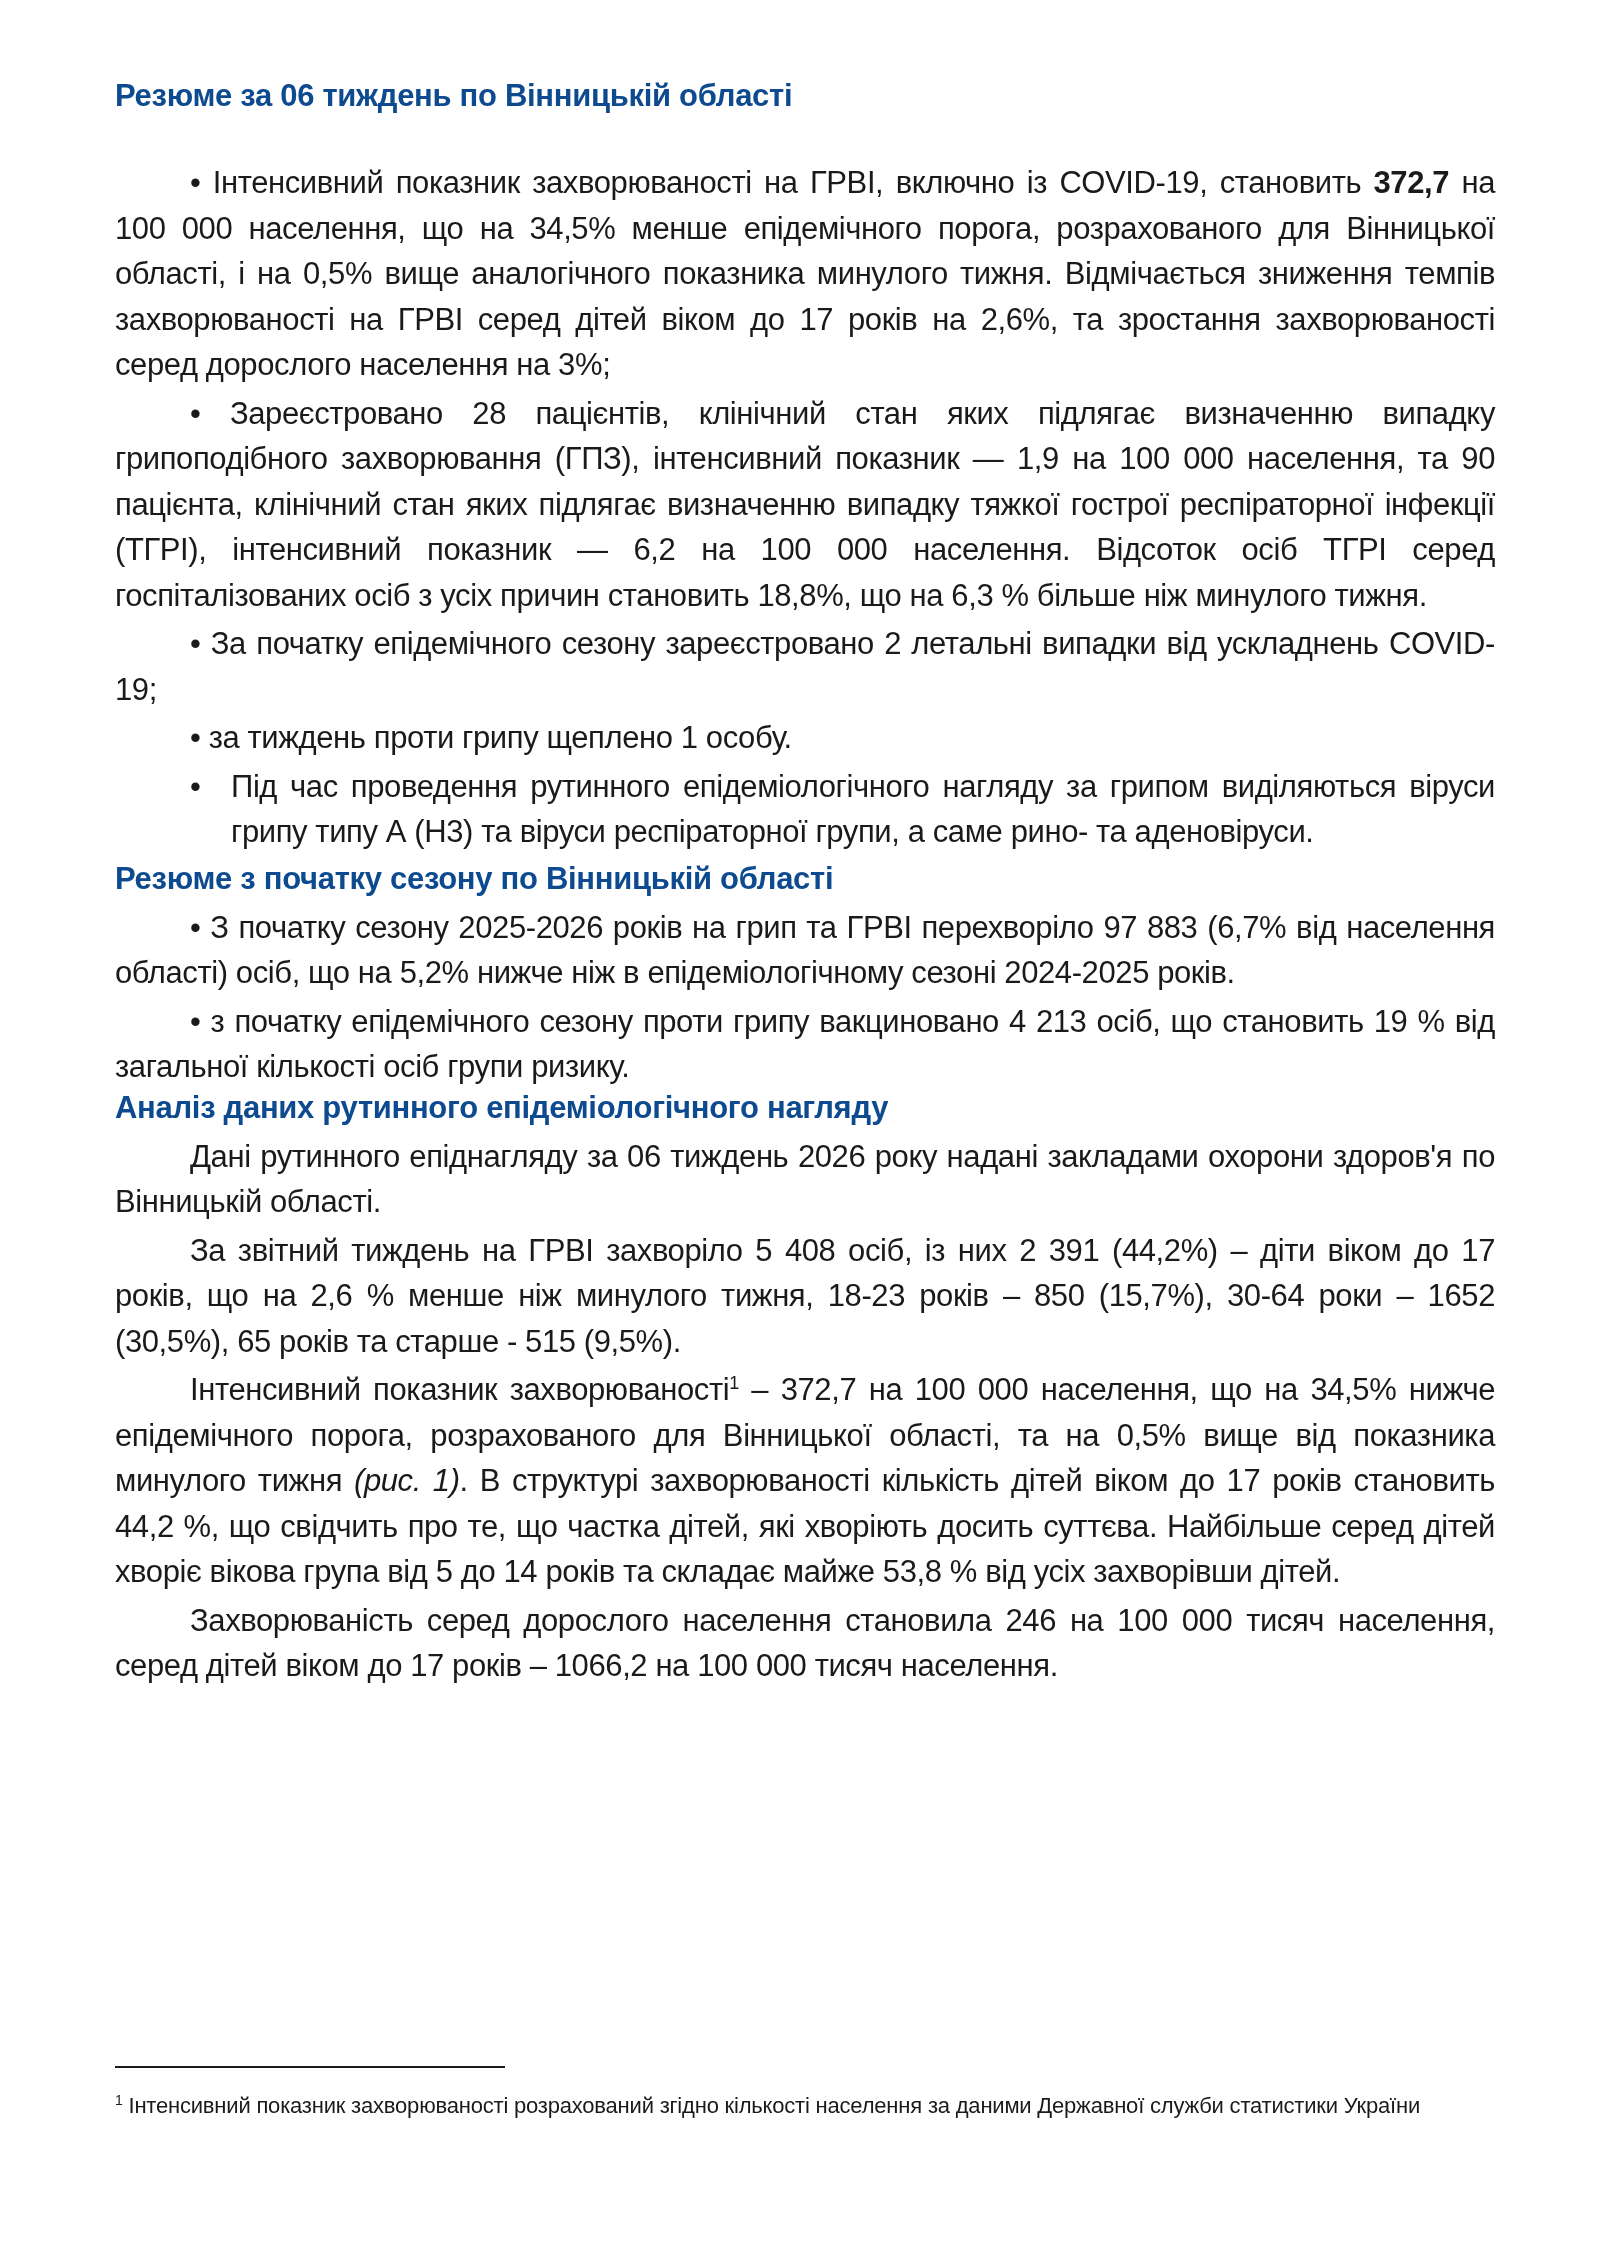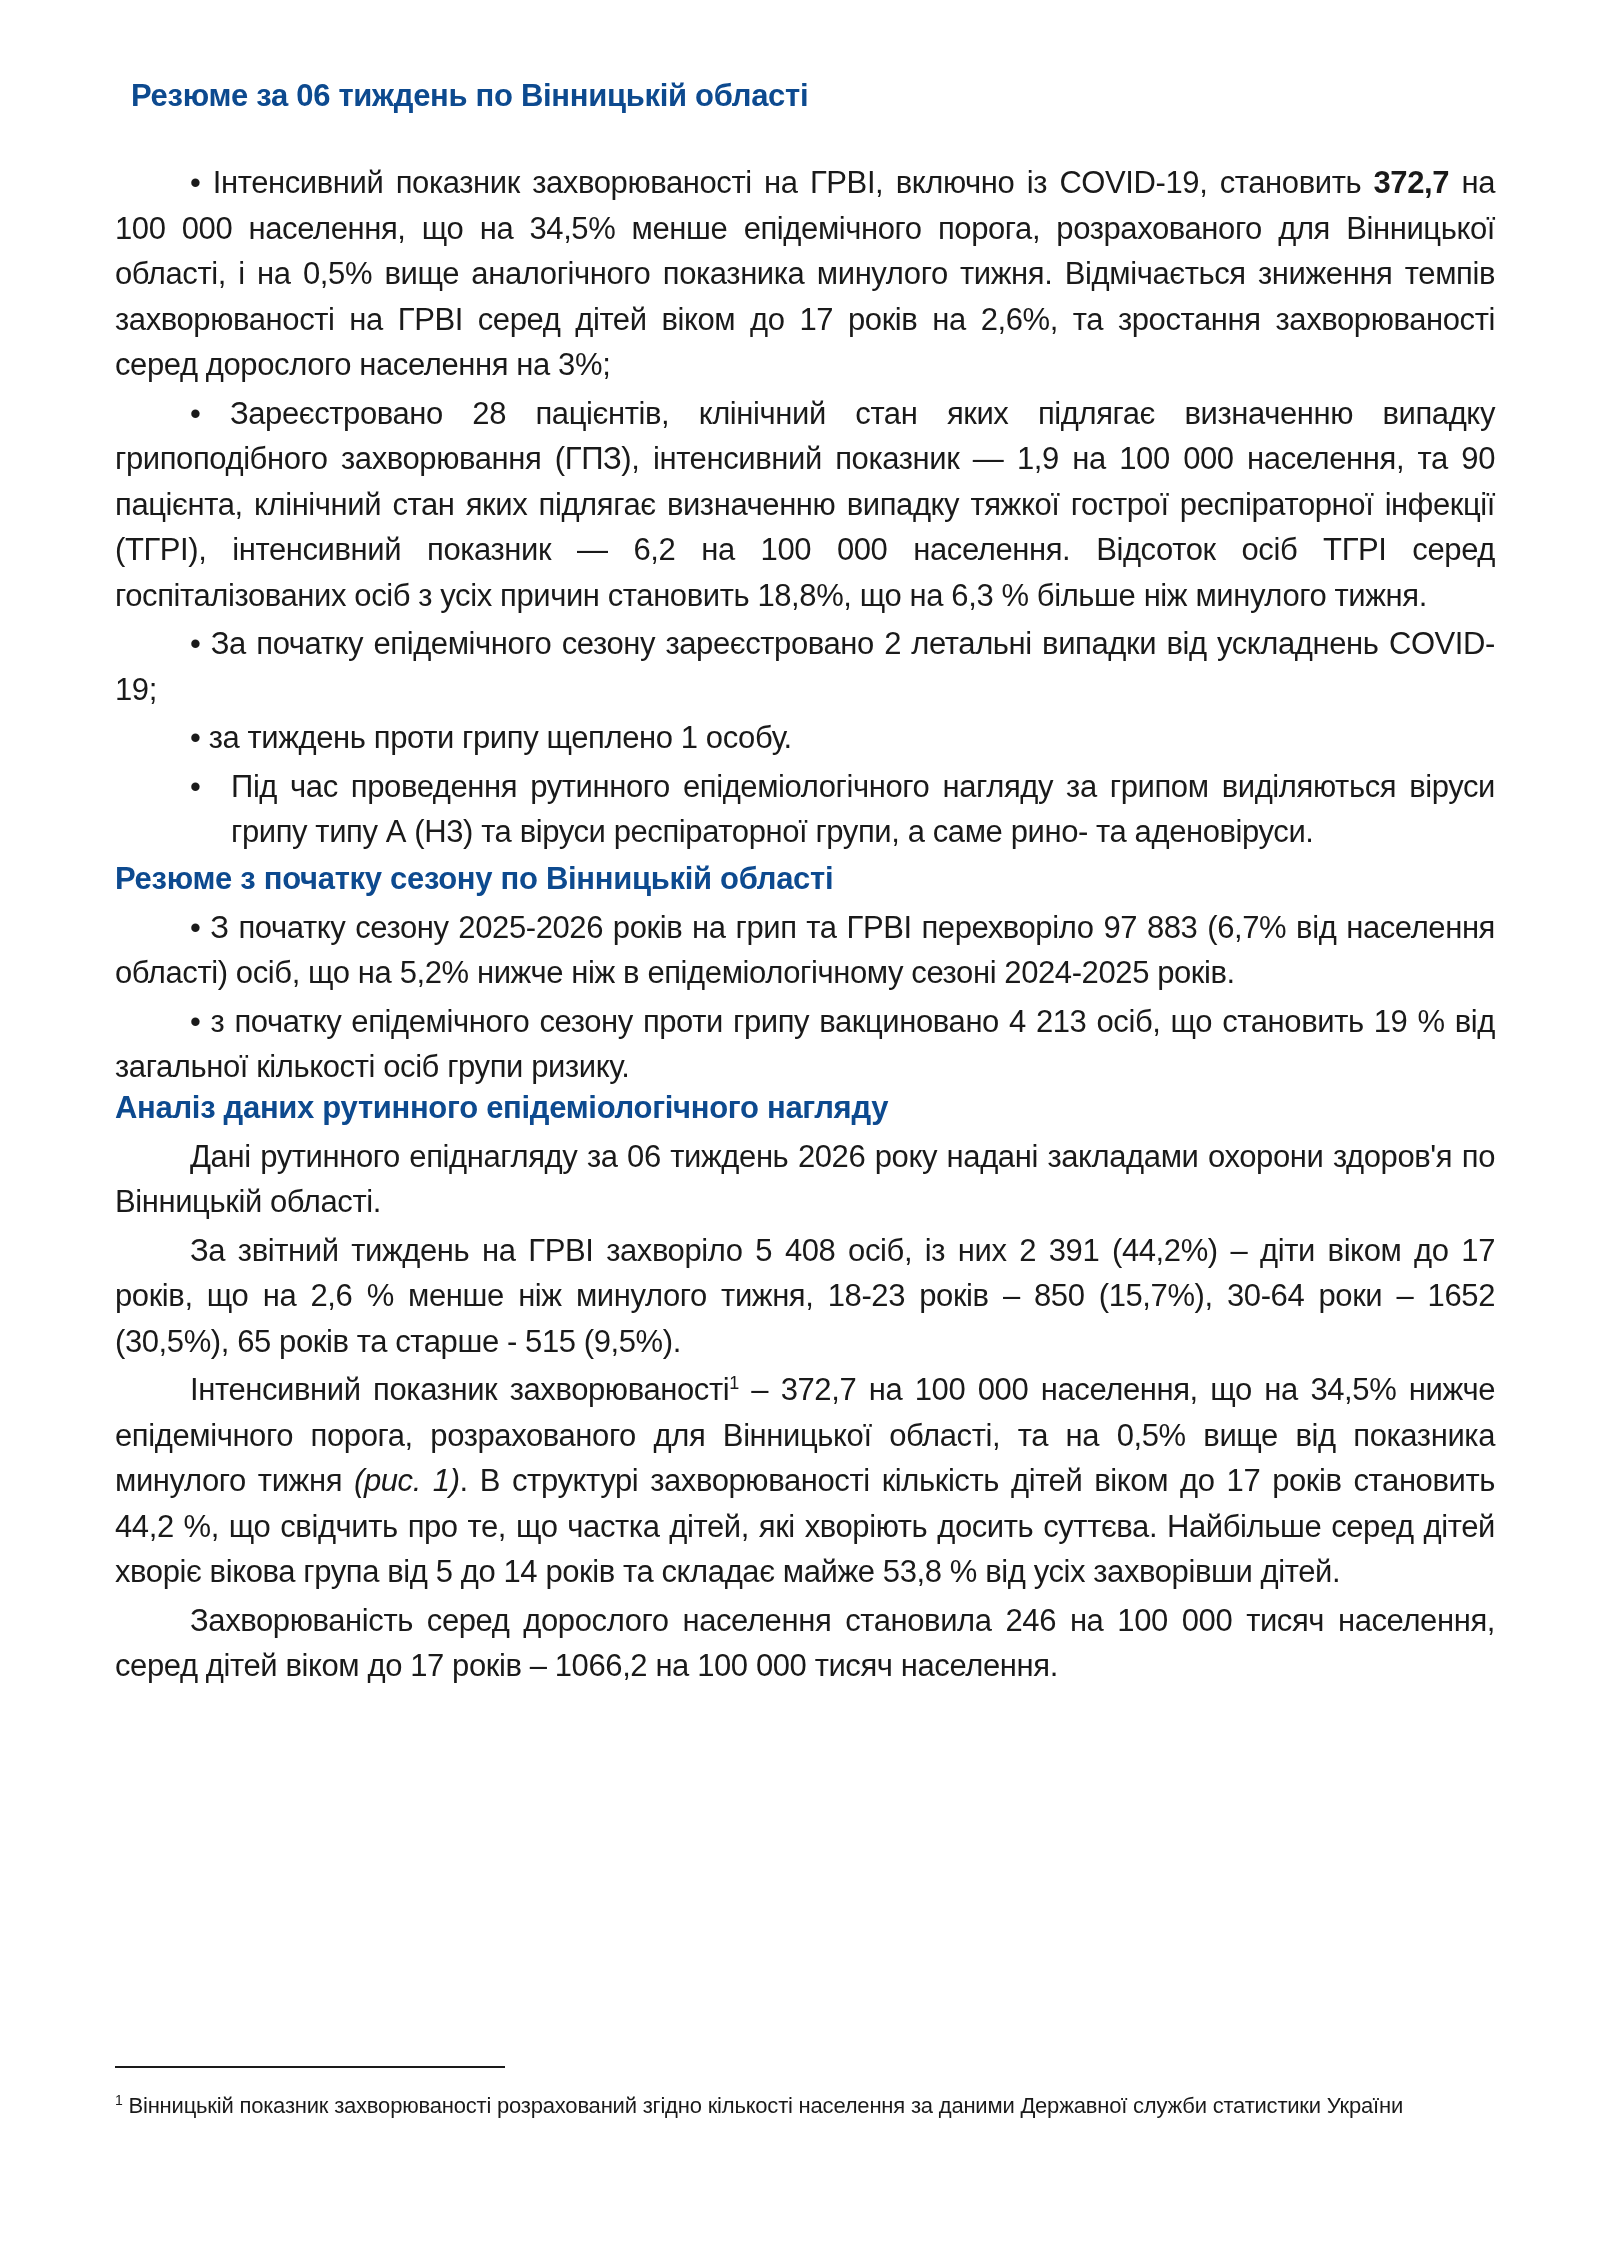--- a/index.html
+++ b/index.html
@@ -17,21 +17,21 @@
     width: 1380px;
   }
   h2 {
     font-family: "Liberation Sans", sans-serif;
     font-weight: bold;
     color: #0d4a8f;
     font-size: 31px;
     margin: 0;
     letter-spacing: -0.3px;
   }
-  h2.first { margin-bottom: 46px; margin-left: 16px; }
+  h2.first { margin-bottom: 46px; }
   h2.sec { margin-top: 6px; margin-bottom: 8px; }
   h2.sec3 { margin-bottom: 8px; }
   p {
     margin: 0;
     font-size: 31px;
     line-height: 45.5px;
     text-align: justify;
     text-align-last: left;
     letter-spacing: -0.4px;
   }
@@ -104,13 +104,13 @@
   <p class="ind">Дані рутинного епіднагляду за 06 тиждень 2026 року надані закладами охорони здоров'я по Вінницькій області.</p>
 
   <p class="ind gap">За звітний тиждень на ГРВІ захворіло 5 408 осіб, із них 2 391 (44,2%) – діти віком до 17 років, що на 2,6 % менше ніж минулого тижня, 18-23 років – 850 (15,7%), 30-64 роки – 1652 (30,5%), 65 років та старше - 515 (9,5%).</p>
 
   <p class="ind gap"><span>Інтенсивний показник захворюваності</span><sup>1</sup><span> – 372,7 на 100 000 населення, що на 34,5% нижче епідемічного порога, розрахованого для Вінницької області, та на 0,5% вище від показника минулого тижня </span><span class="ital">(рис. 1)</span><span>. В структурі захворюваності кількість дітей віком до 17 років становить 44,2 %, що свідчить про те, що частка дітей, які хворіють досить суттєва. Найбільше серед дітей хворіє вікова група від 5 до 14 років та складає майже 53,8 % від усіх захворівши дітей.</span></p>
 
   <p class="ind gap">Захворюваність серед дорослого населення становила 246 на 100 000 тисяч населення, серед дітей віком до 17 років – 1066,2 на 100 000 тисяч населення.</p>
 </div>
 
 <div class="footer-rule"></div>
-<div class="footnote"><sup>1</sup><span> Вінницькій показник захворюваності розрахований згідно кількості населення за даними Державної служби статистики України</span></div>
+<div class="footnote"><sup>1</sup><span> Інтенсивний показник захворюваності розрахований згідно кількості населення за даними Державної служби статистики України</span></div>
 
 </body></html>

